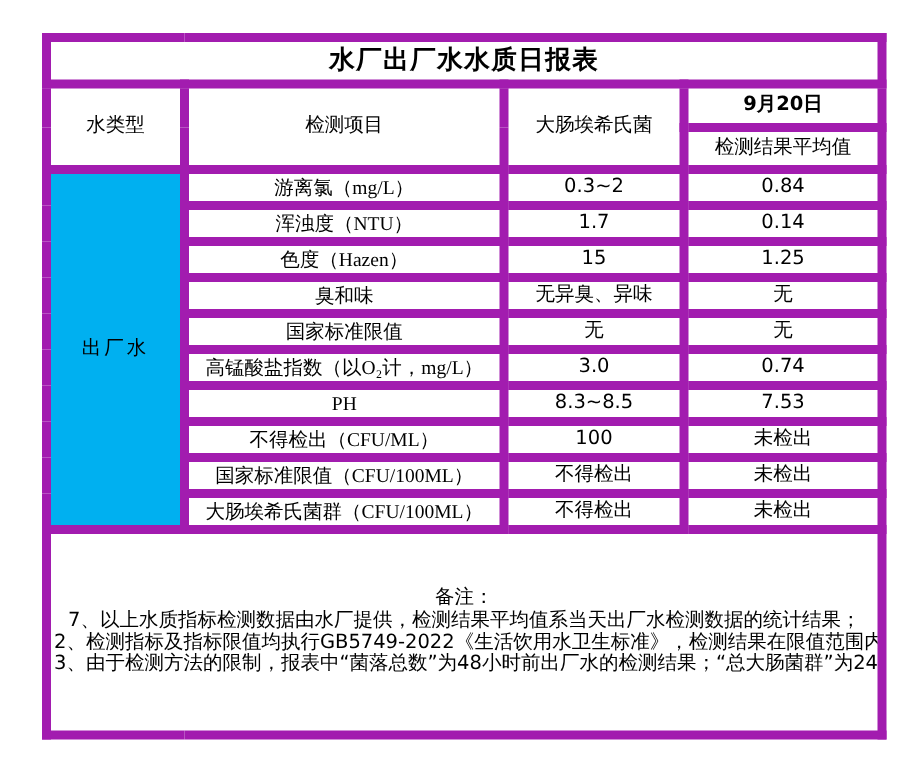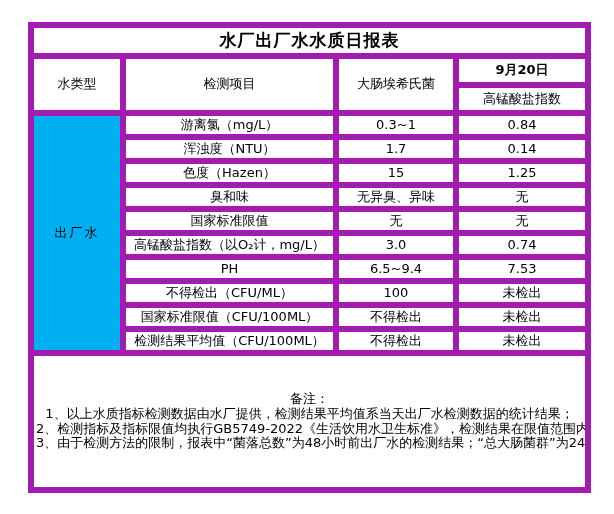--- a/index.html
+++ b/index.html
@@ -46,20 +46,21 @@
     letter-spacing: 1px;
     height: 31px;
   }
   tr.head-top td { height: 29px; }
   tr.head-bottom td { height: 28px; }
   td.date-cell { font-size: 15px; font-weight: bold; }
   tr.data-row { height: 24px; }
   td.item-cell {
     text-align: left;
     padding-left: 3px;
+    font-family: Liberation Serif, serif;
   }
   td.type-cell {
     background: #00B0F0;
     font-size: 14px;
     letter-spacing: 2px;
   }
   td.notes-cell {
     text-align: left;
     vertical-align: top;
     padding: 13px 4px 0 3px;
@@ -87,27 +88,27 @@
       <td colspan="4">水厂出厂水水质日报表</td>
     </tr>
 
     <tr class="head-top">
       <td rowspan="2">水类型</td>
       <td rowspan="2">检测项目</td>
       <td rowspan="2">大肠埃希氏菌</td>
       <td class="date-cell">9月20日</td>
     </tr>
     <tr class="head-bottom">
-      <td>高锰酸盐指数</td>
+      <td>检测结果平均值</td>
     </tr>
 
     <tr class="data-row">
       <td class="type-cell" rowspan="10">出厂水</td>
       <td class="item-cell">游离氯（mg/L）</td>
-      <td>0.3~1</td>
+      <td>0.3~2</td>
       <td>0.84</td>
     </tr>
     <tr class="data-row">
       <td class="item-cell">浑浊度（NTU）</td>
       <td>1.7</td>
       <td>0.14</td>
     </tr>
     <tr class="data-row">
       <td class="item-cell">色度（Hazen）</td>
       <td>15</td>
@@ -123,42 +124,42 @@
       <td>无</td>
       <td>无</td>
     </tr>
     <tr class="data-row">
       <td class="item-cell">高锰酸盐指数（以O₂计，mg/L）</td>
       <td>3.0</td>
       <td>0.74</td>
     </tr>
     <tr class="data-row">
       <td class="item-cell">PH</td>
-      <td>6.5~9.4</td>
+      <td>8.3~8.5</td>
       <td>7.53</td>
     </tr>
     <tr class="data-row">
       <td class="item-cell">不得检出（CFU/ML）</td>
       <td>100</td>
       <td>未检出</td>
     </tr>
     <tr class="data-row">
       <td class="item-cell">国家标准限值（CFU/100ML）</td>
       <td>不得检出</td>
       <td>未检出</td>
     </tr>
     <tr class="data-row">
-      <td class="item-cell">检测结果平均值（CFU/100ML）</td>
+      <td class="item-cell">大肠埃希氏菌群（CFU/100ML）</td>
       <td>不得检出</td>
       <td>未检出</td>
     </tr>
 
     <tr>
       <td class="notes-cell" colspan="4">
         <p class="note-line">备注：</p>
-        <p class="note-line">1、以上水质指标检测数据由水厂提供，检测结果平均值系当天出厂水检测数据的统计结果；</p>
+        <p class="note-line">7、以上水质指标检测数据由水厂提供，检测结果平均值系当天出厂水检测数据的统计结果；</p>
         <p class="note-line">2、检测指标及指标限值均执行GB5749-2022《生活饮用水卫生标准》，检测结果在限值范围内即为合格；</p>
         <p class="note-line">3、由于检测方法的限制，报表中“菌落总数”为48小时前出厂水的检测结果；“总大肠菌群”为24小时前出厂水的检测结果；“大肠埃希氏菌群”为28-30小时前出厂水的检测结果。</p>
       </td>
     </tr>
   </tbody>
     </table>
 </div>
 
 </body></html>

